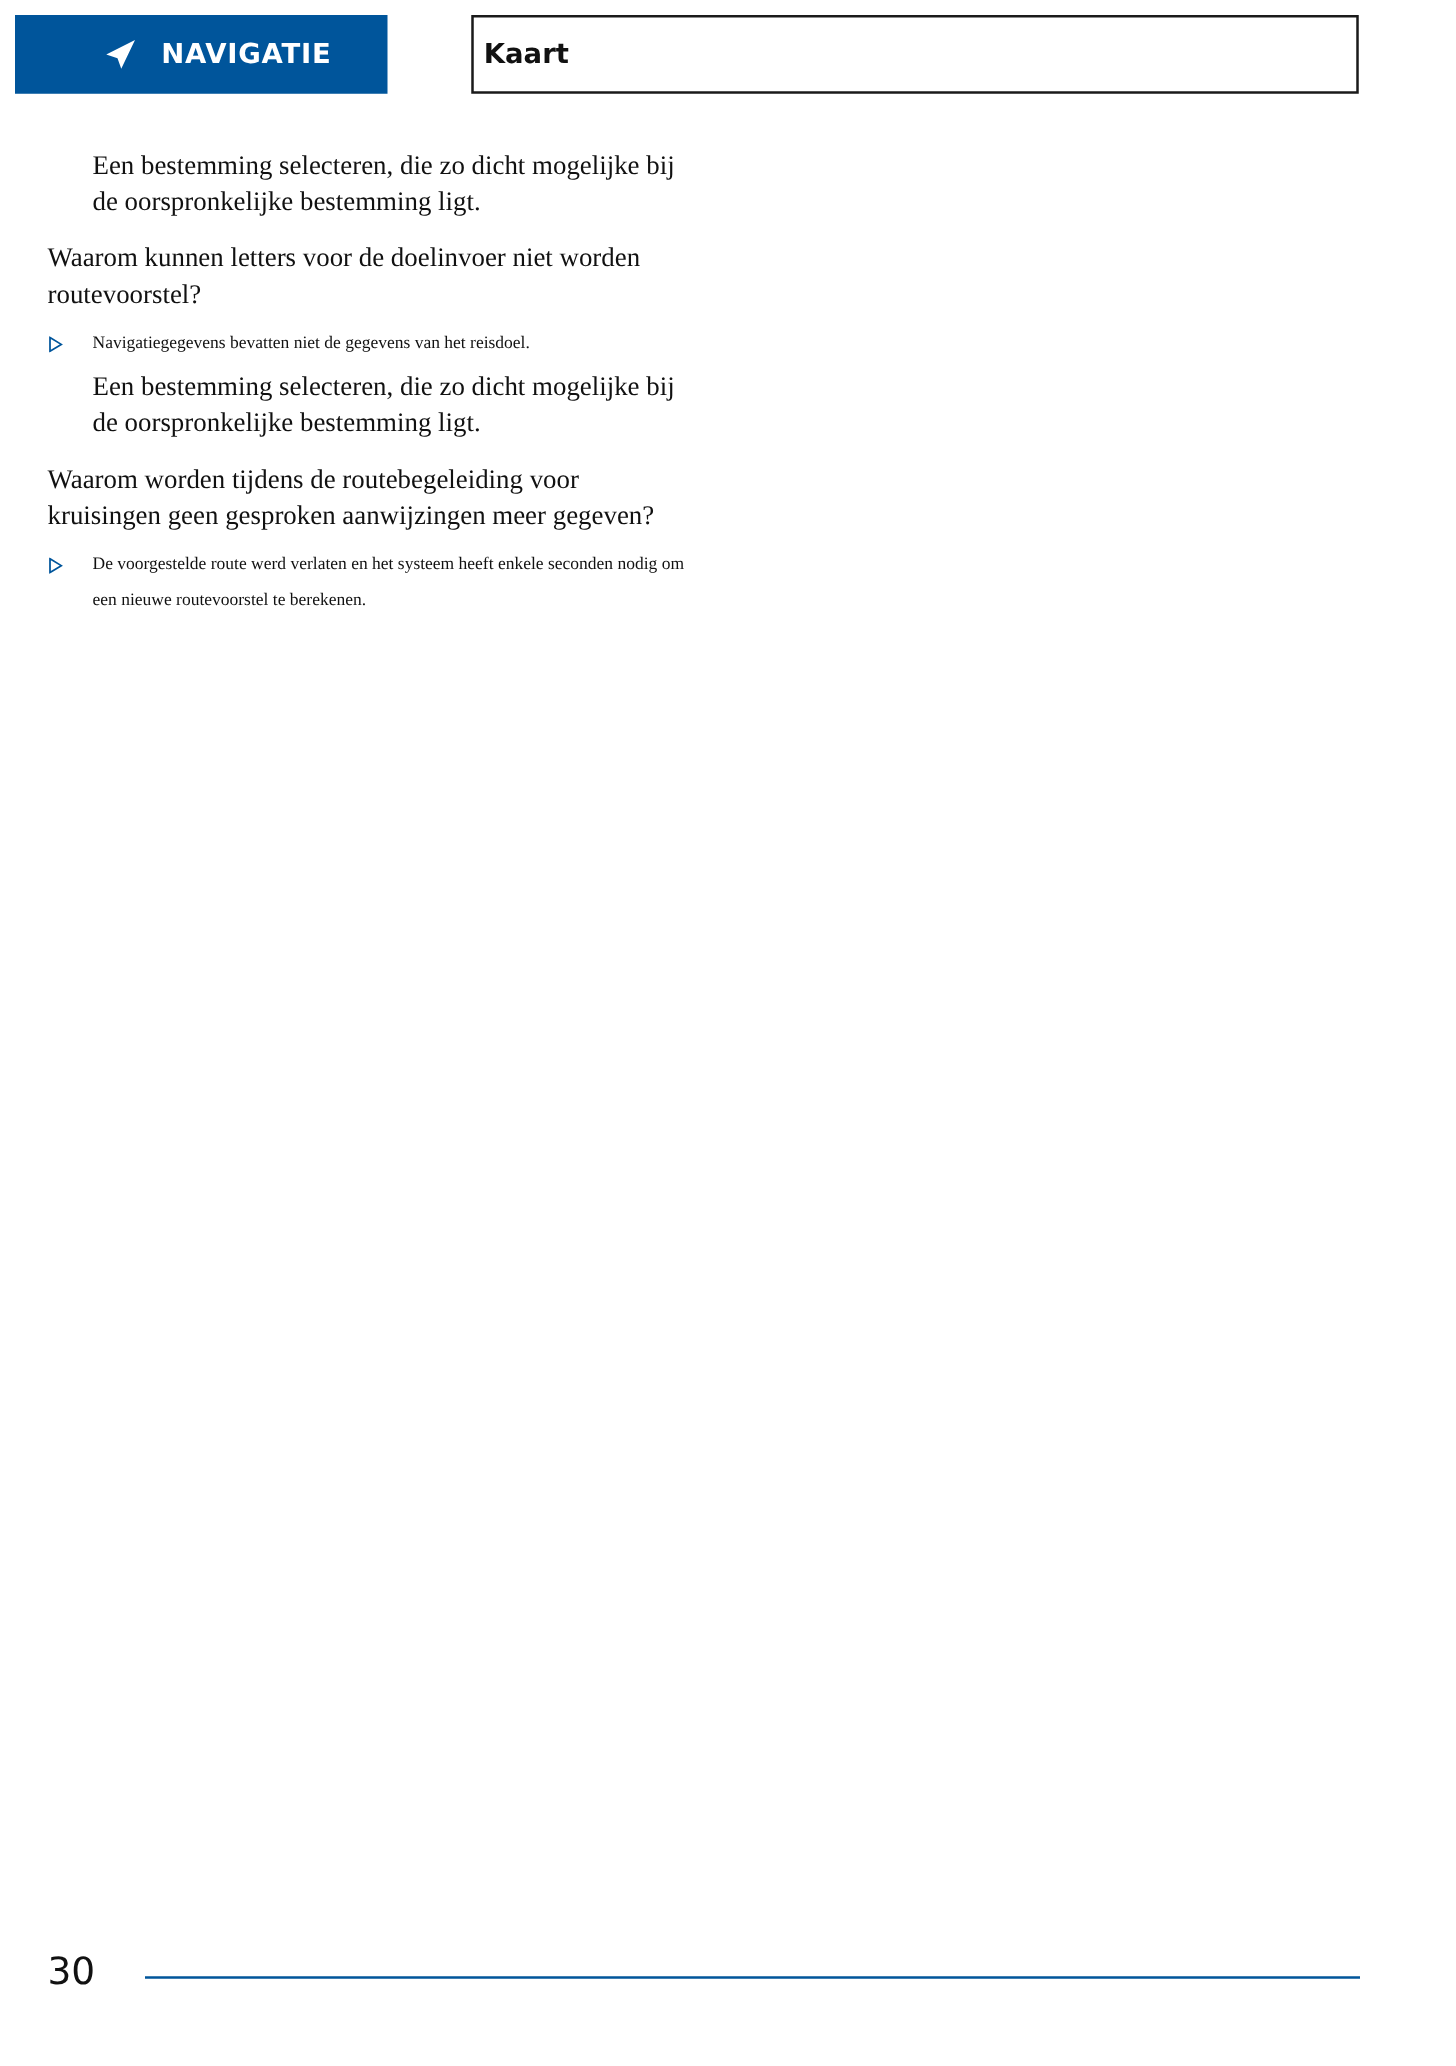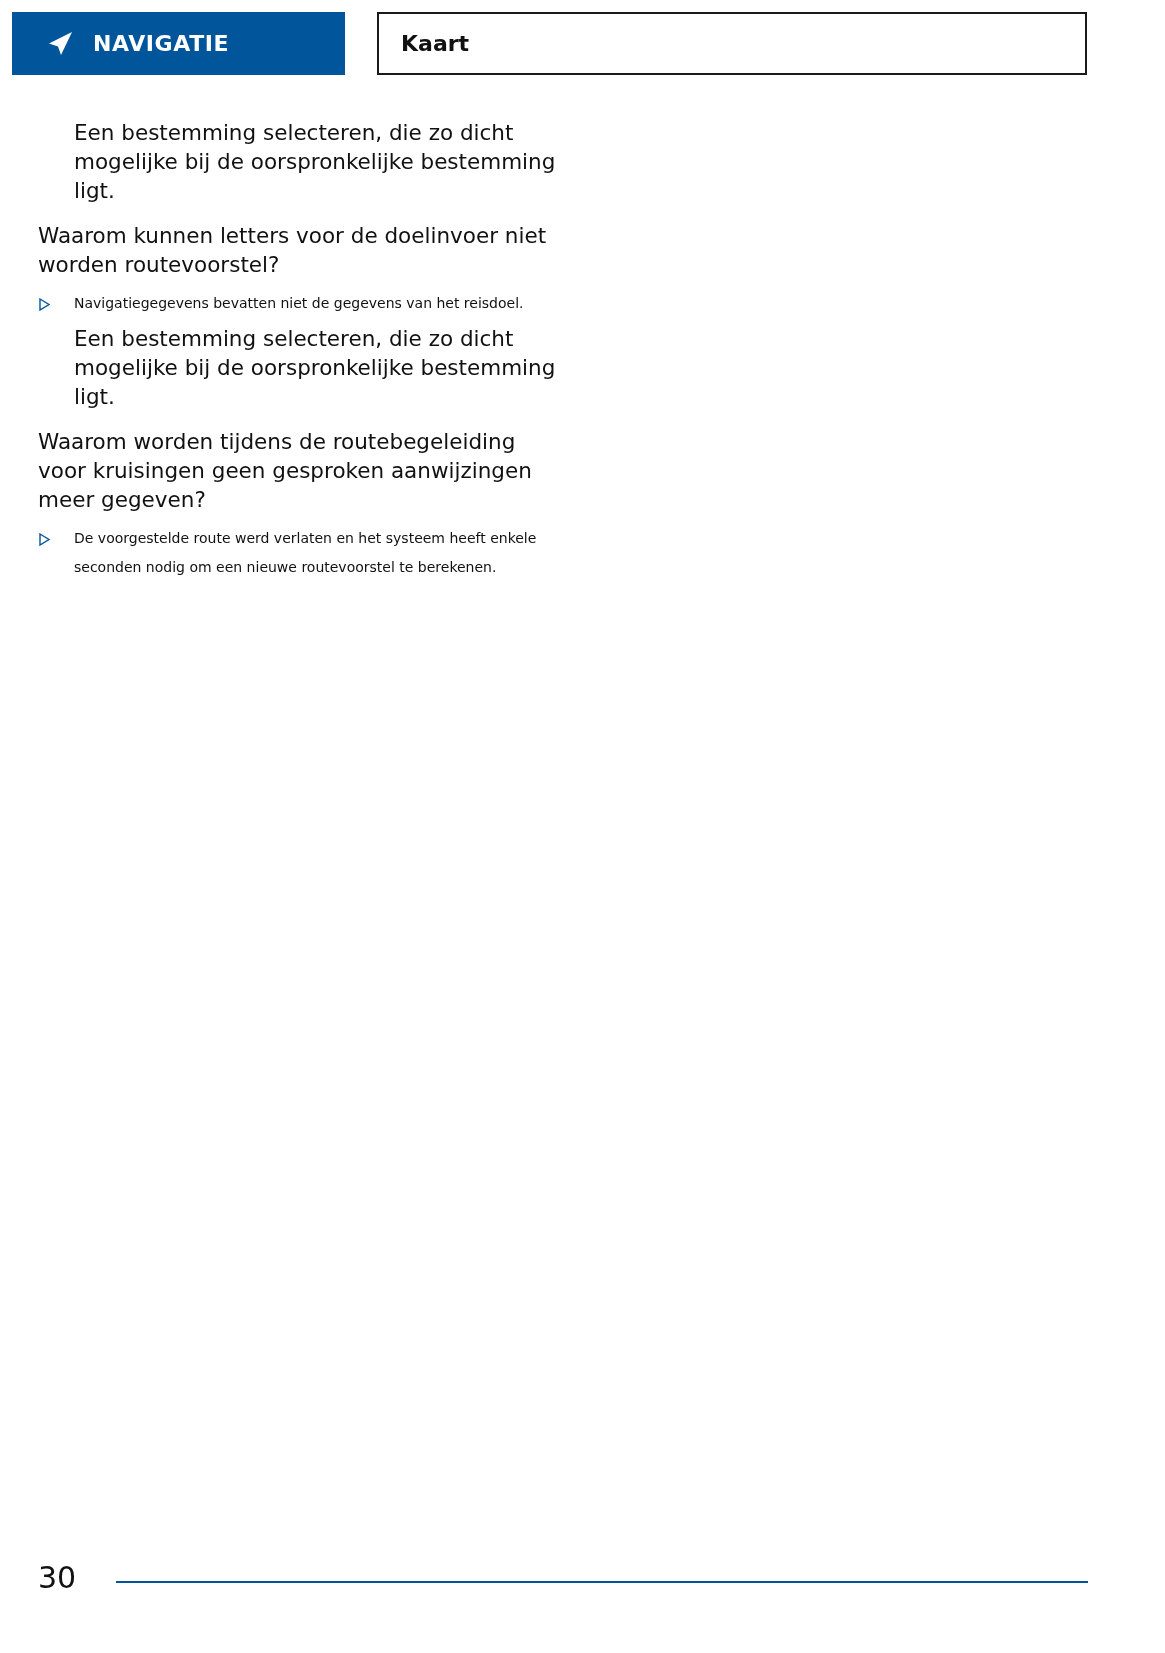--- a/index.html
+++ b/index.html
@@ -20,27 +20,27 @@
     position: absolute;
     top: 12px;
     left: 0;
     width: 1090px;
     height: 63px;
   }
   .header-tab {
     position: absolute;
     top: 0;
     left: 12px;
-    width: 333px;
+    width: 298px;
     height: 63px;
     background: #00559b;
     display: flex;
     align-items: center;
     box-sizing: border-box;
-    padding-left: 33px;
+    padding-left: 69px;
   }
   .header-tab .nav-arrow {
     width: 30px;
     height: 30px;
     margin-right: 18px;
     flex: 0 0 auto;
     display: block;
   }
   .header-tab-label {
     color: #ffffff;
@@ -51,34 +51,35 @@
   .header-box {
     position: absolute;
     top: 0;
     left: 377px;
     width: 710px;
     height: 63px;
     border: 2px solid #1a1a1a;
     box-sizing: border-box;
     display: flex;
     align-items: center;
-    padding-left: 22px;
+    padding-left: 8px;
   }
   .header-box-label {
     font-size: 22px;
     color: #111111;
     font-weight: bold;
   }
 
   
   .content {
     position: absolute;
     top: 118px;
     left: 38px;
     width: 520px;
+    font-family: Liberation Serif, serif;
   }
 
   .para {
     font-size: 21.5px;
     line-height: 29px;
     color: #111111;
     margin: 0 0 10px 0;
   }
   .para.indent {
     padding-left: 36px;

